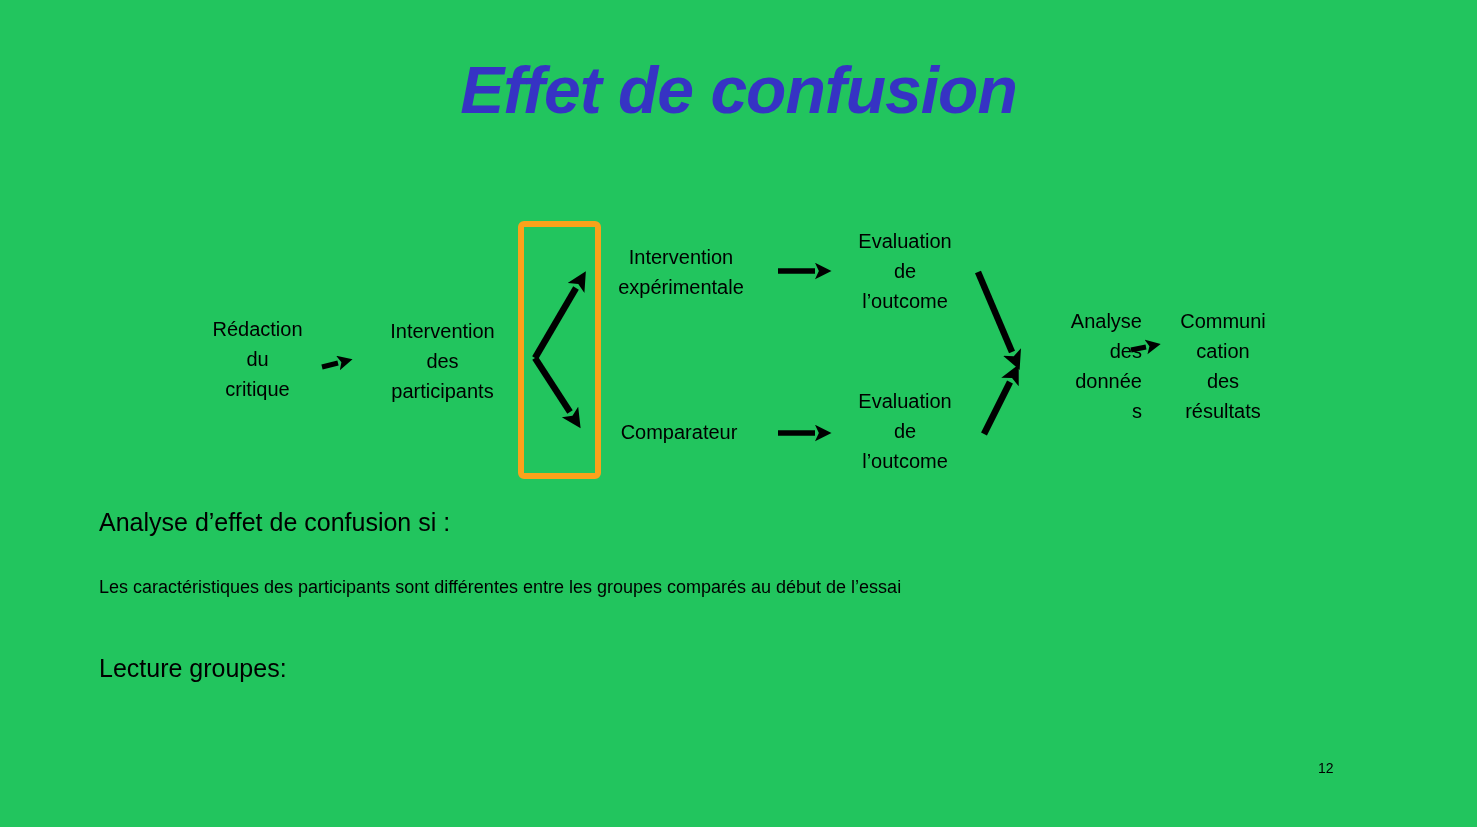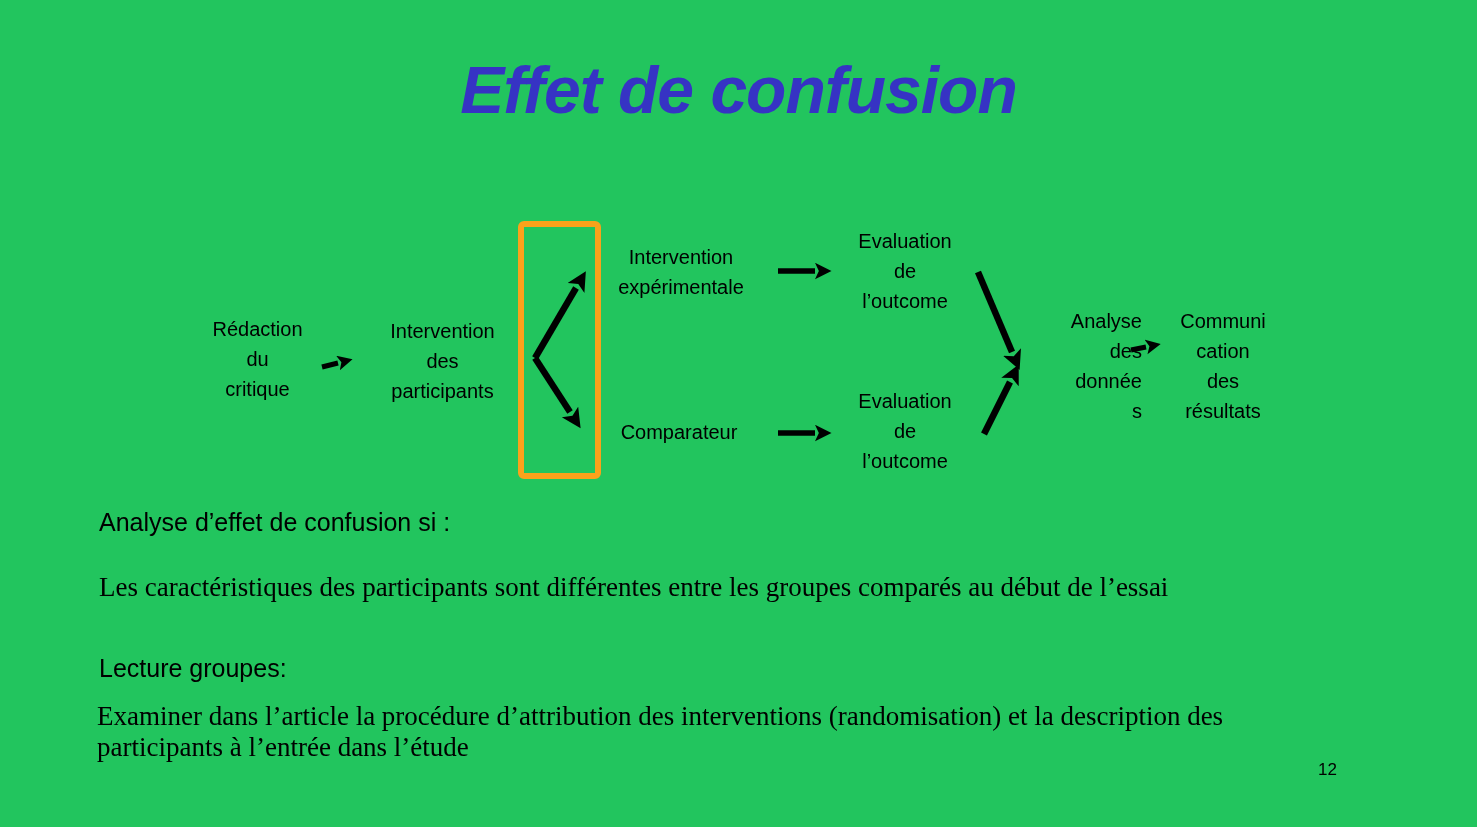--- a/index.html
+++ b/index.html
@@ -39,33 +39,32 @@
     position:absolute;left:0;top:0;width:1477px;height:827px;
     pointer-events:none;
   }
   .body-heading{
     position:absolute;
     font-size:25px;
     line-height:30px;
   }
   .body-text{
     position:absolute;
-    font-size:27px;
+    font-size:18px;
     line-height:31px;
     white-space:pre-line;
-    font-family:Liberation Serif, serif;
   }
   .risk-heading{left:99px;top:507px;}
   .risk-text{left:99px;top:572px;}
   .critique-heading{left:99px;top:653px;}
   .critique-text{left:97px;top:701px;width:1180px;}
   .page-number{
     position:absolute;
     left:1318px;top:760px;
-    font-size:17px;
+    font-size:14px;
   }
 </style>
 </head>
 <body>
 
 <div class="slide">
 
   <div class="title" style="color: rgb(54, 51, 196);">Effet de confusion</div>
 
   <svg class="diagram-svg" width="1477" height="827" viewBox="0 0 1477 827" xmlns="http://www.w3.org/2000/svg">
@@ -111,18 +110,16 @@
 donnée
 s</div>
   <div class="flow-node node-communication">Communi
 cation
 des
 résultats</div>
 
   <div class="body-heading risk-heading">Analyse d’effet de confusion si :</div>
   <div class="body-text risk-text">Les caractéristiques des participants sont différentes entre les groupes comparés au début de l’essai</div>
   <div class="body-heading critique-heading">Lecture groupes:</div>
-  <div class="body-text critique-text">Examiner dans l’article la procédure d’attribution des interventions (randomisation) et la description des
-participants à l’entrée dans l’étude</div>
 
   <div class="page-number">12</div>
 
 </div>
 
 </body></html>

